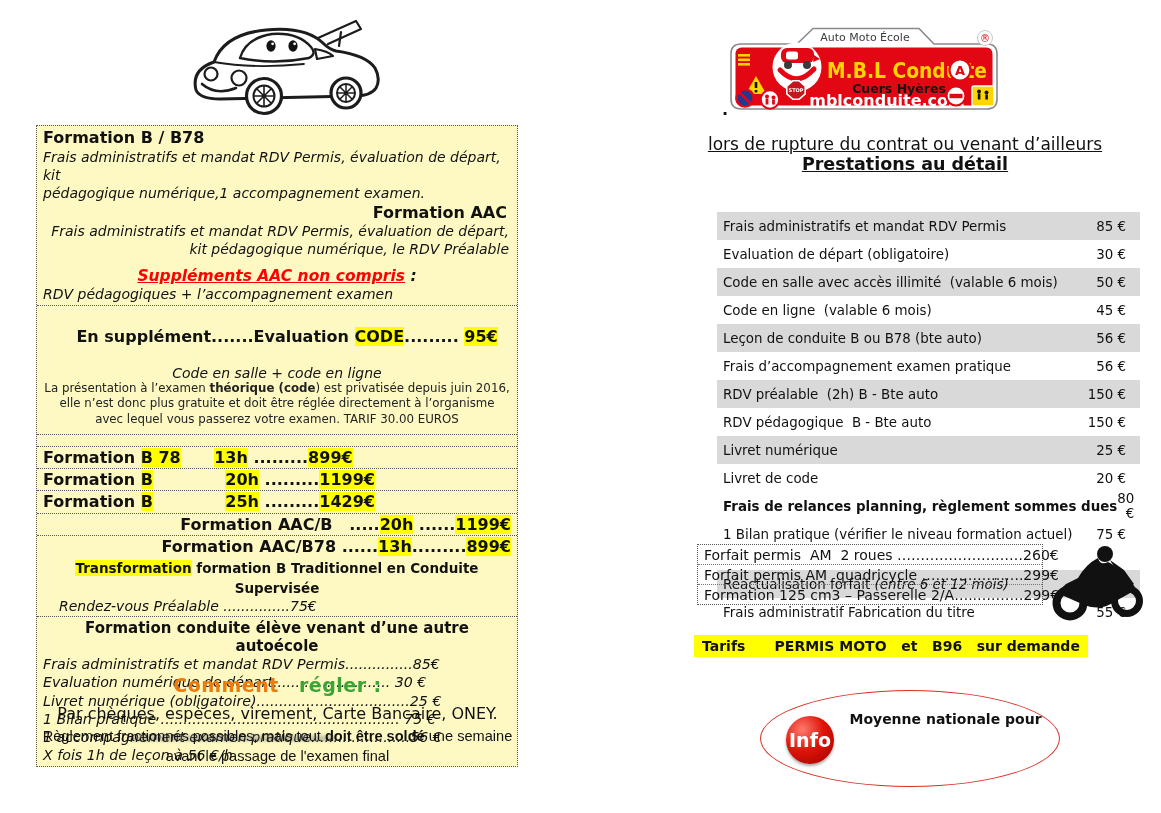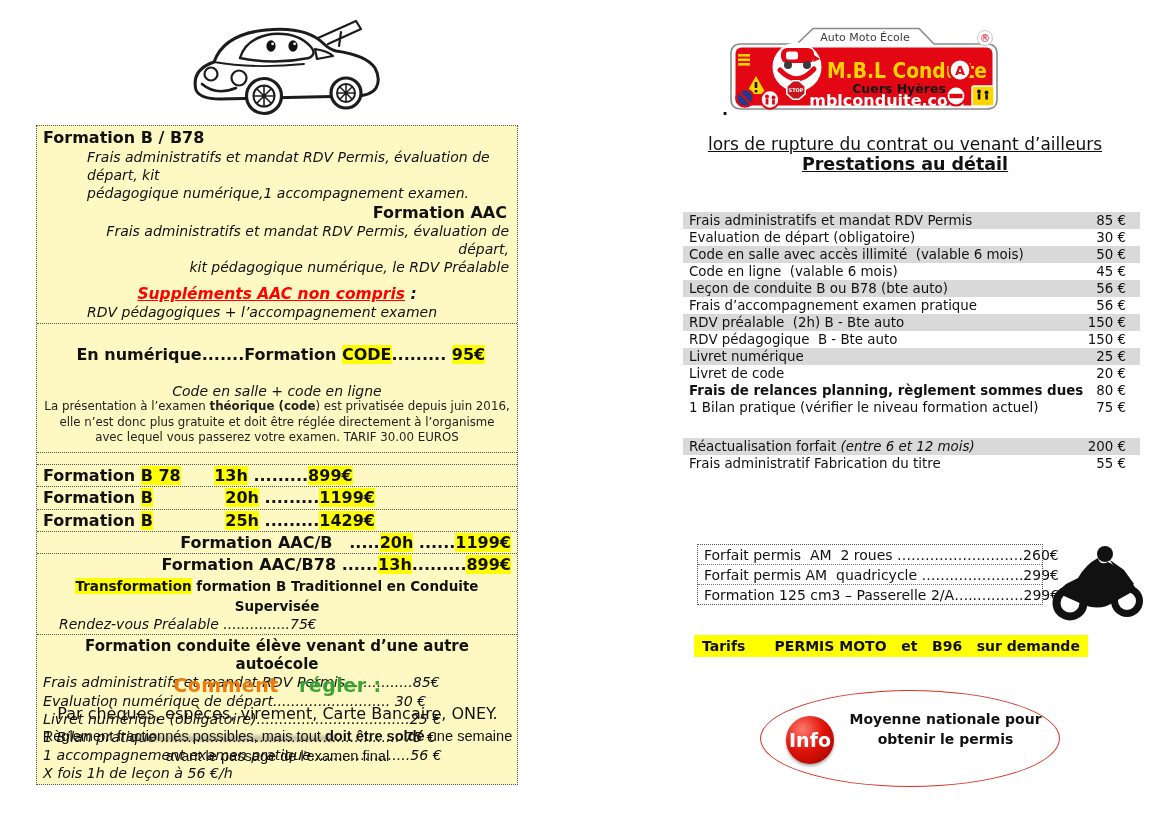--- a/index.html
+++ b/index.html
@@ -9,21 +9,21 @@
   .hl { background:#ffff00; }
   .pre { white-space:pre-line; }
 
   
   #car-art { left:178px; top:6px; width:215px; height:112px; }
 
   #left-box { left:36px; top:125px; width:482px; border:1px dotted #555; background:#fef9c3; }
   .sec { padding:2px 6px; }
   .sec + .sec { border-top:1px dotted #555; }
   .t-bold16 { font-weight:bold; font-size:16px; line-height:1.25; }
-  .it { font-style:italic; font-size:14px; line-height:1.3;margin-left:44px; }
+  .it { font-style:italic; font-size:14px; line-height:1.3; }
   .aac-title { font-weight:bold; font-size:16px; text-align:right; padding-right:4px; }
   .aac-desc  { text-align:right; padding-right:2px; }
   .supp-line { text-align:center; margin-top:9px; font-size:15.5px; }
   .supp-red  { color:#f00; font-weight:bold; font-style:italic; text-decoration:underline; }
   .supp-colon{ font-style:italic; font-weight:bold; }
   .code-line { font-weight:bold; font-size:16px; white-space:pre; }
   .code-sub  { text-align:center; font-style:italic; font-size:14px; }
   .code-note { text-align:center; font-size:11.8px; line-height:1.3; color:#222; padding-bottom:5px; }
   .gap-row   { height:12px; border-top:1px dotted #555; }
   .prow { border-top:1px dotted #555; font-weight:bold; font-size:16px;
@@ -48,21 +48,21 @@
   .pay-b { font-weight:bold; }
 
   
   #logo { left:727px; top:25px; width:274px; height:86px; }
   #stray-dot { left:722px; top:100px; font-size:16px; font-weight:bold; }
   #r-head { left:665px; top:131px; width:480px; text-align:center; }
   #r-title { font-size:17.5px; font-weight:bold; text-decoration:underline; }
   #r-sub   { font-size:17px; text-decoration:underline; margin-top:3px; }
 
   #r-table { left:683px; top:212px; width:457px; font-size:13.4px; }
-  .trow { display:flex; align-items:center; height:17px; }
+  .trow { display:flex; align-items:center; height:28px;margin-left:34px; }
   .trow .lbl { flex:1; padding-left:6px; white-space:pre; }
   .trow .prc { width:66px; text-align:right; padding-right:14px; }
   .shaded { background:#d9d9d9; }
   .boldrow { font-weight:bold; }
   .tspacer { height:22px; }
   .lbl .it-part { font-style:italic; }
 
   #moto-box { left:697px; top:544px; width:346px; border:1px dotted #555; font-size:14px; }
   .mline { padding:1.5px 6px; white-space:pre; }
   .mline + .mline { border-top:1px dotted #777; }
@@ -122,21 +122,21 @@
     <div class="it pre aac-desc">Frais administratifs et mandat RDV Permis, évaluation de départ,
 kit pédagogique numérique,  le RDV Préalable</div>
     <div class="supp-line">
       <span class="supp-red">Suppléments AAC non compris</span><span class="supp-colon"> :</span>
     </div>
     <div class="it">RDV pédagogiques + l’accompagnement examen</div>
   </div>
 
   <div class="sec">
     <div class="code-line">
-      <span>En numérique.......Formation </span><span class="hl">CODE</span><span>......... </span><span class="hl">95€</span>
+      <span>En supplément.......Evaluation </span><span class="hl">CODE</span><span>......... </span><span class="hl">95€</span>
     </div>
     <div class="code-sub">Code en salle + code en ligne</div>
     <div class="code-note">
       <span>La présentation à l’examen </span><b>théorique (code</b><span>) est privatisée depuis juin 2016,</span>
       <div class="pre">elle n’est donc plus gratuite et doit être réglée directement à l’organisme
 avec lequel vous passerez votre examen. TARIF 30.00 EUROS</div>
     </div>
   </div>
 
   <div class="gap-row"></div>
@@ -334,15 +334,14 @@
     <path d="M28 40 L46 34 L58 40 L44 52 Z" fill="#111"></path>
   </g>
 </svg>
 
 <div id="tarifs-strip" class="abs">Tarifs      PERMIS MOTO   et   B96   sur demande</div>
 
 <div id="info-oval" class="abs">
   <div id="info-badge" class="abs">Info</div>
   <div id="info-text" class="abs">
     <div>Moyenne nationale pour</div>
-    <div>obtenir le permis</div>
   </div>
 </div>
 
 </body></html>

